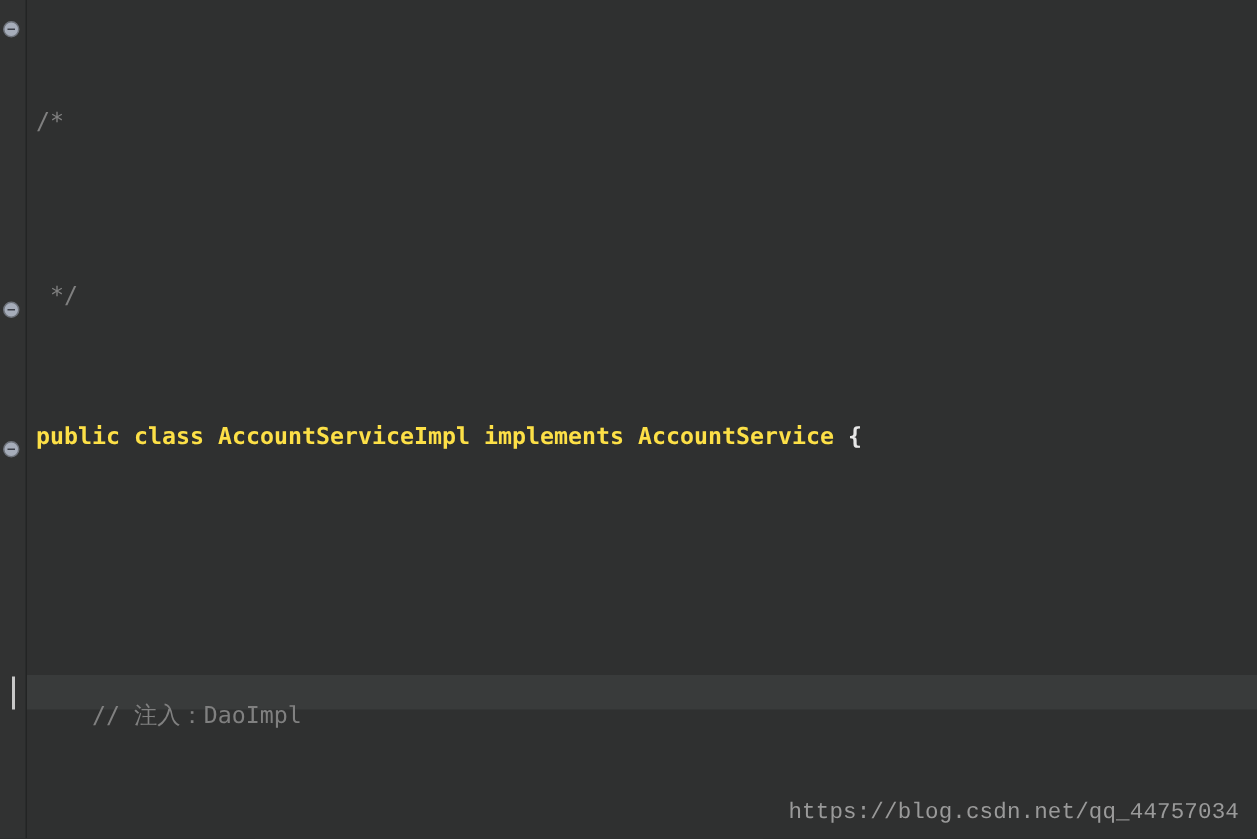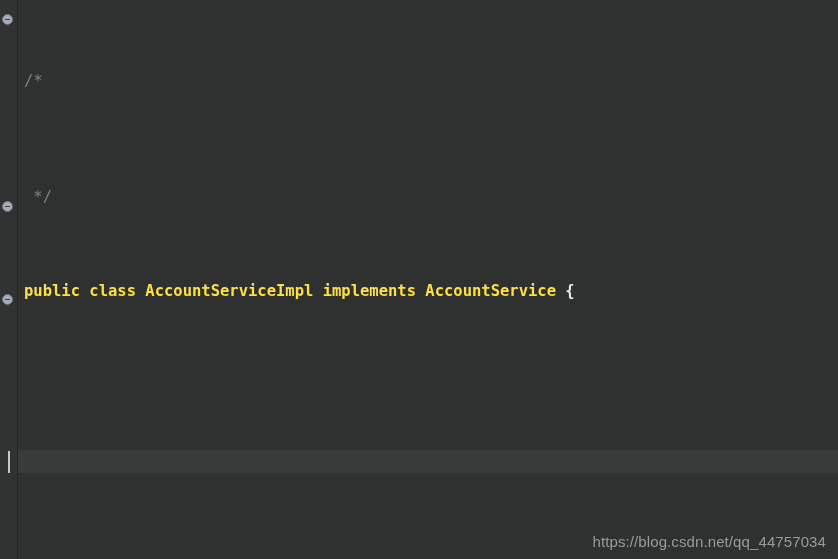--- a/index.html
+++ b/index.html
@@ -89,21 +89,21 @@
   .punc    { color: #e8e8e8; font-weight: bold; }
   .cmt     { color: #808080; }
   .plain   { color: #d7d7d7; font-weight: bold; }
 
   
   #watermark {
     position: absolute;
     right: 12px;
     bottom: 6px;
     color: #9a9a9a;
-    font-family: Liberation Sans, sans-serif;
+    font-family: Liberation Mono, monospace;
     font-size: 15px;
     letter-spacing: 0.1px;
   }
 </style>
 </head>
 <body>
 
 <div id="editor">
 
   <div id="gutter"></div>
@@ -120,20 +120,21 @@
 
     <div class="line"><span class="cmt">/*</span></div>
 
 
     <div class="line"><span class="cmt"> */</span></div>
 
     <div class="line"><span class="kw">public</span><span class="plain"> </span><span class="kw">class</span><span class="plain"> </span><span class="type">AccountServiceImpl</span><span class="plain"> </span><span class="kw">implements</span><span class="plain"> </span><span class="type">AccountService</span><span class="punc"> {</span></div>
 
     <div class="line">&nbsp;</div>
 
+    <div class="line"><span class="cmt">    // 注入：DaoImpl</span></div>
 
     
 
     
 
     
 
     
 
     

